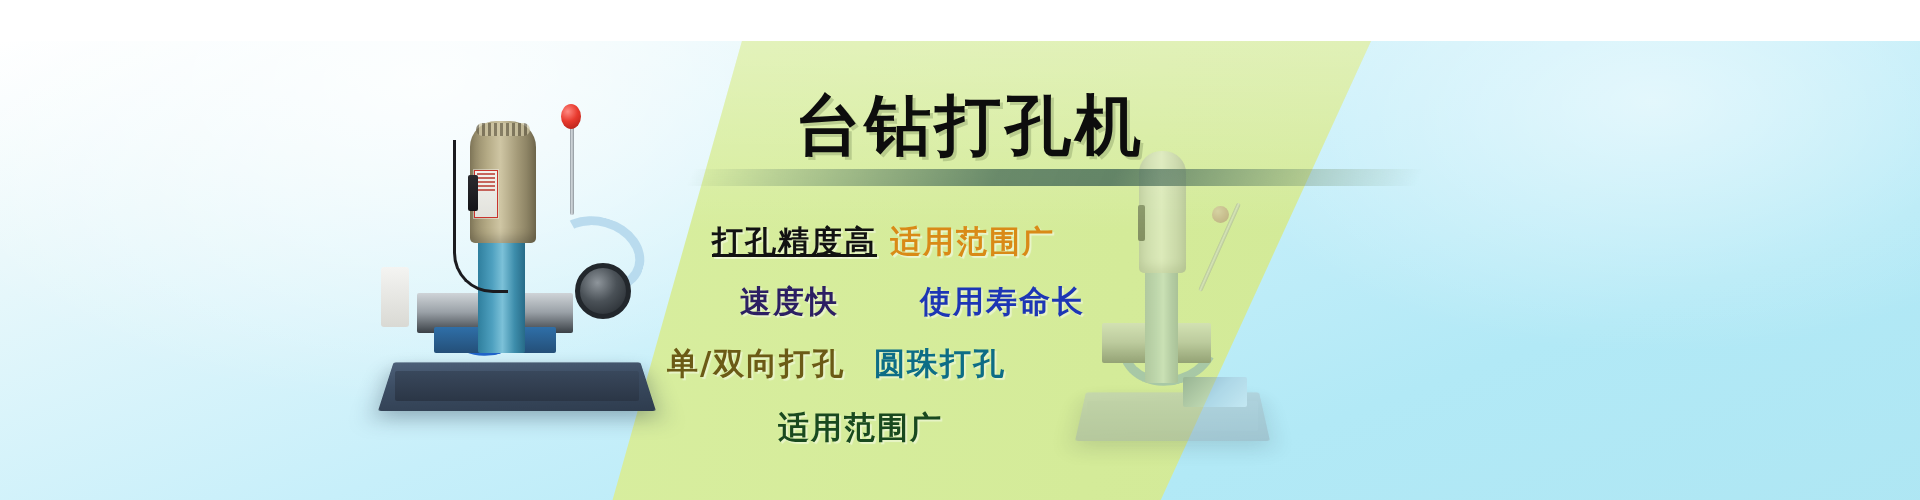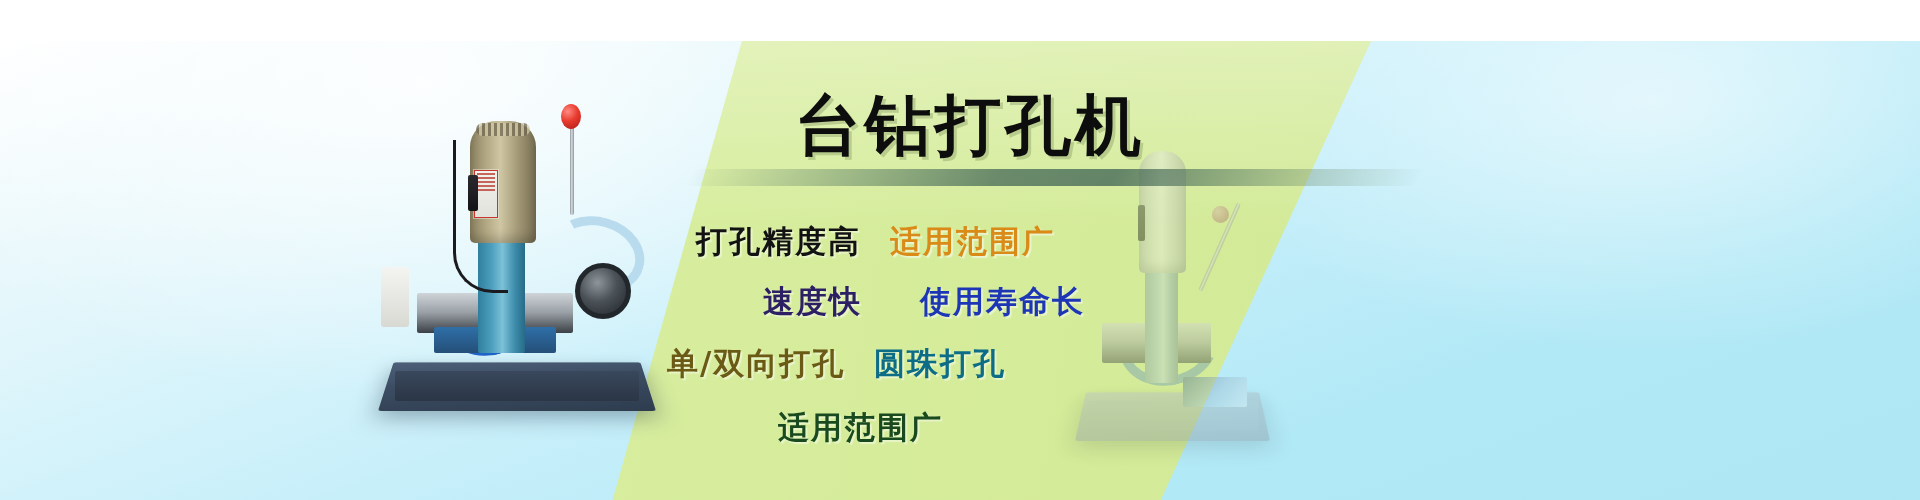--- a/index.html
+++ b/index.html
@@ -205,25 +205,25 @@
     letter-spacing:2px;
     white-space:nowrap;
   }
   .feature-row .item{
     position:absolute;
     pointer-events:auto;
     text-shadow:2px 2px 1px rgba(255,255,255,.45);
   }
 
   #row-1{top:180px;}
-  #row-1 .it-a{left:696px;color:#121212;}
+  #row-1 .it-a{left:712px;color:#121212;text-decoration:underline;}
   #row-1 .it-b{left:890px;color:#d98a17;text-shadow:2px 2px 1px rgba(255,255,255,.5);}
 
   #row-2{top:240px;}
-  #row-2 .it-a{left:763px;color:#2c1f63;}
+  #row-2 .it-a{left:740px;color:#2c1f63;}
   #row-2 .it-b{left:920px;color:#1d36b5;}
 
   #row-3{top:302px;}
   #row-3 .it-a{left:667px;color:#6b5a16;}
   #row-3 .it-b{left:874px;color:#0d6d86;}
 
   #row-4{top:366px;}
   #row-4 .it-a{left:778px;color:#19491f;}
 </style>
 </head>

